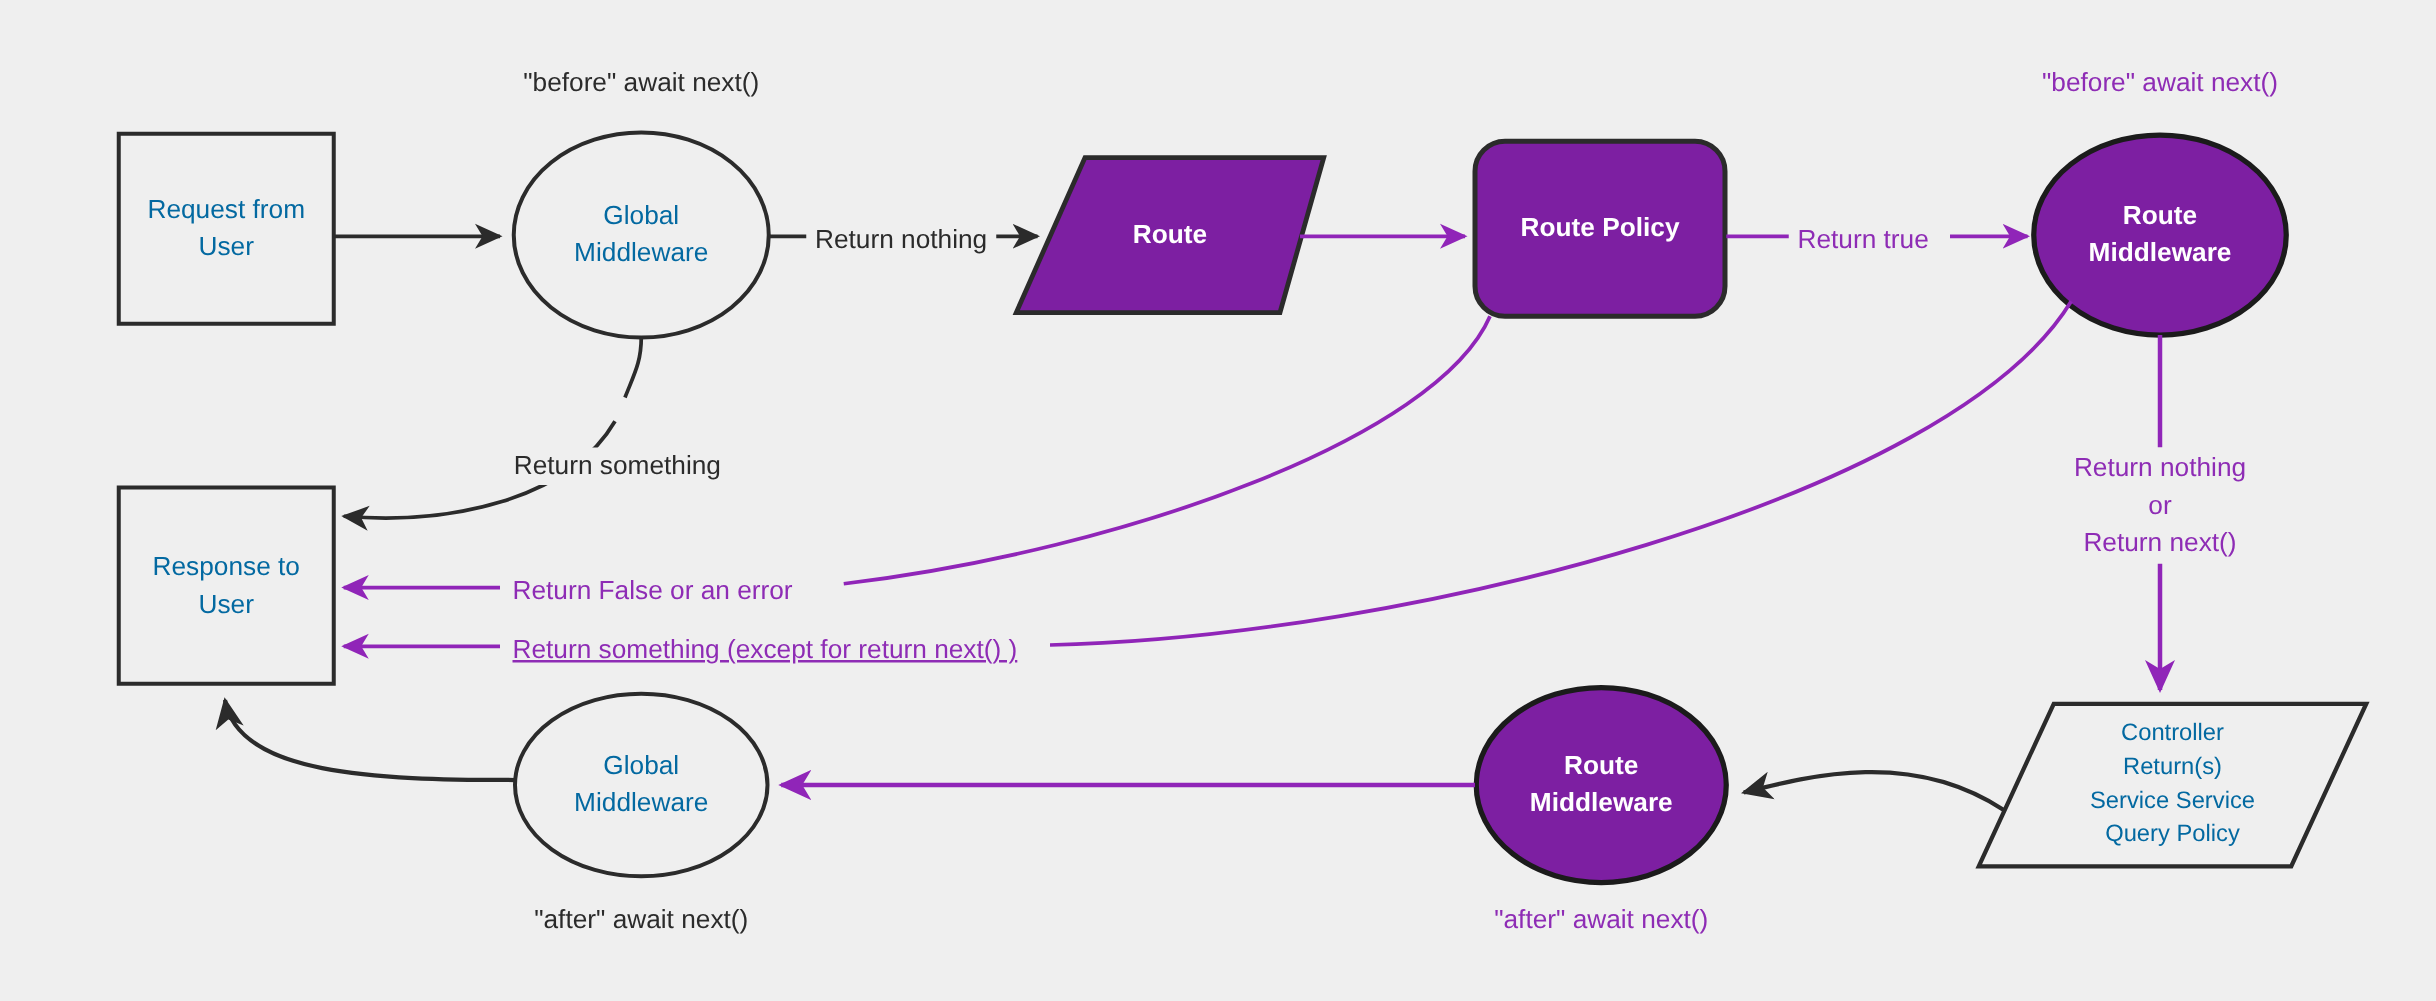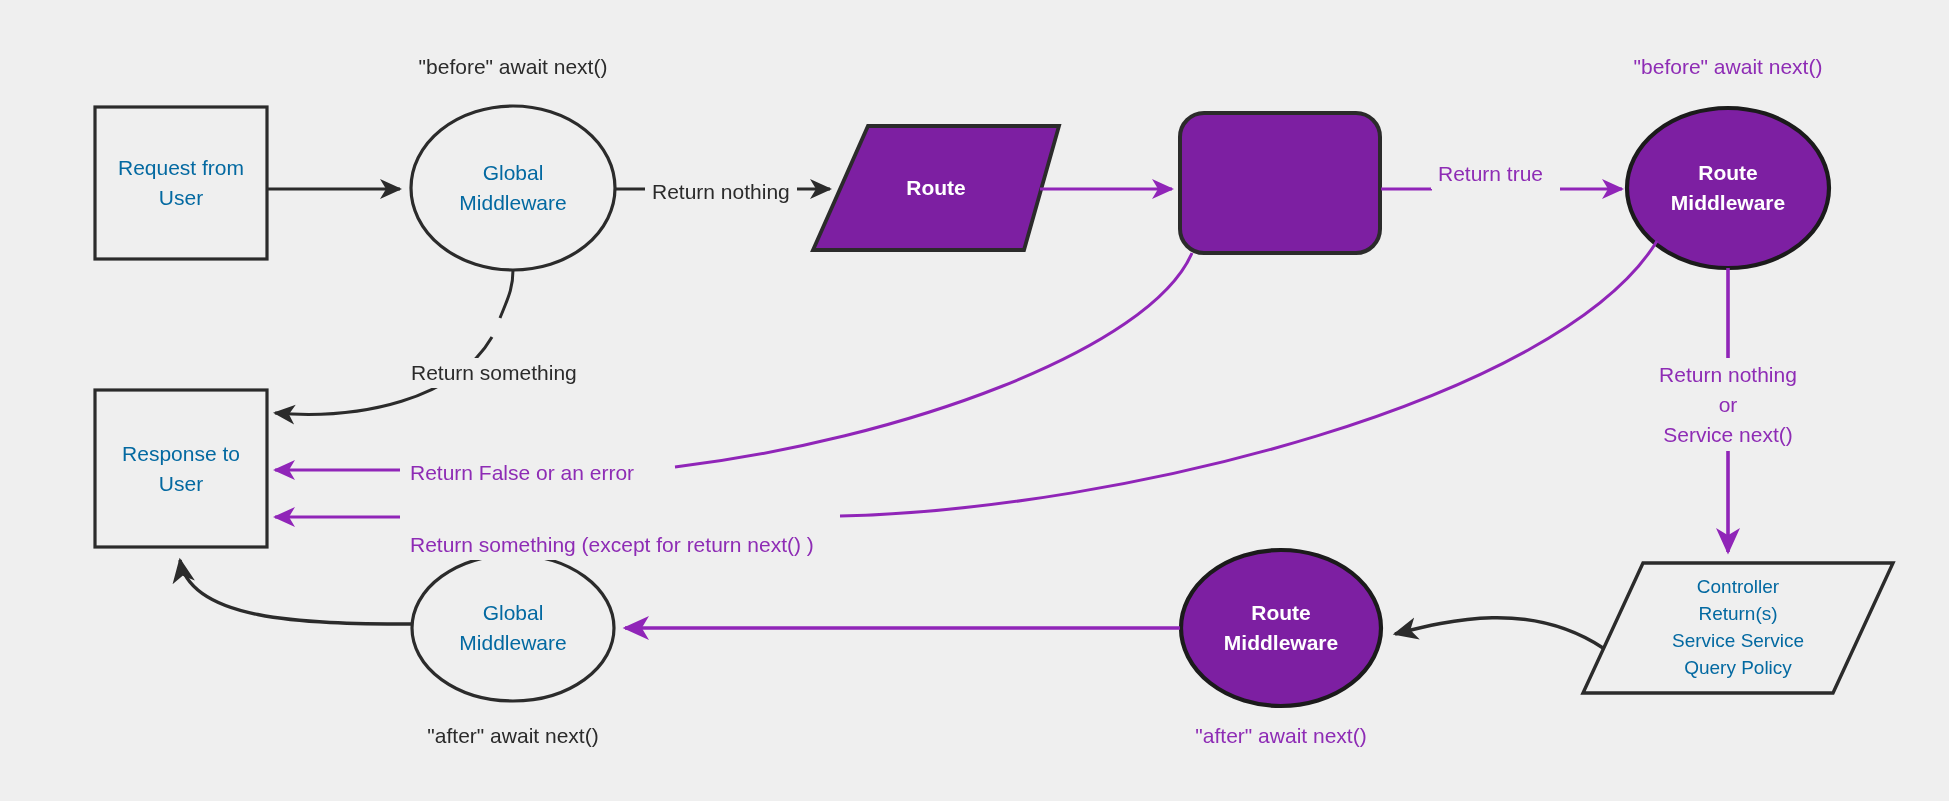--- a/index.html
+++ b/index.html
@@ -116,20 +116,23 @@
 
   <div class="node-label label-dark" style="left:411px; top:106px; width:204px; height:164px;">
     <span>Global</span>
     <span>Middleware</span>
   </div>
 
   <div class="node-label label-white" style="left:813px; top:126px; width:246px; height:124px;">
     <span>Route</span>
   </div>
 
+  <div class="node-label label-white" style="left:1180px; top:113px; width:200px; height:140px;">
+    <span>Route Policy</span>
+  </div>
 
   <div class="node-label label-white" style="left:1627px; top:108px; width:202px; height:160px;">
     <span>Route</span>
     <span>Middleware</span>
   </div>
 
   <div class="node-label label-dark" style="left:1613px; top:563px; width:250px; height:130px; font-size:19px;align-items:center;">
     <span>Controller</span>
     <span>Return(s)</span>
     <span>Service Service</span>
@@ -156,25 +159,25 @@
   <div class="edge-label lbl-purple" style="left:1628px; top:52px; width:200px;">"before" await next()</div>
 
   <div class="edge-label lbl-dark" style="left:413px; top:721px; width:200px;">"after" await next()</div>
 
   <div class="edge-label lbl-purple" style="left:1181px; top:721px; width:200px;">"after" await next()</div>
 
   <div class="edge-label lbl-dark boxed" style="left:645px; top:177px;">Return nothing</div>
 
   <div class="edge-label lbl-dark boxed" style="left:404px; top:310px;margin-top:48px;">Return something</div>
 
-  <div class="edge-label lbl-purple boxed" style="left:1431px; top:159px;">Return true</div>
+  <div class="edge-label lbl-purple boxed" style="left:1431px; top:177px;">Return true</div>
 
   <div class="edge-label lbl-purple boxed" style="left:403px; top:458px;">Return False or an error</div>
 
-  <div class="edge-label lbl-purple boxed" style="left:403px; top:530px;">Return something (except for return next() )</div>
+  <div class="edge-label lbl-purple boxed" style="left:403px; top:505px;text-decoration:underline;">Return something (except for return next() )</div>
 
   <div class="edge-label lbl-purple" style="left:1628px; top:358px; width:200px; background:#efefef; padding:2px 0;">
     <div>Return nothing</div>
     <div>or</div>
-    <div>Service next()</div>
+    <div>Return next()</div>
   </div>
 
 </div>
 
 </body></html>

